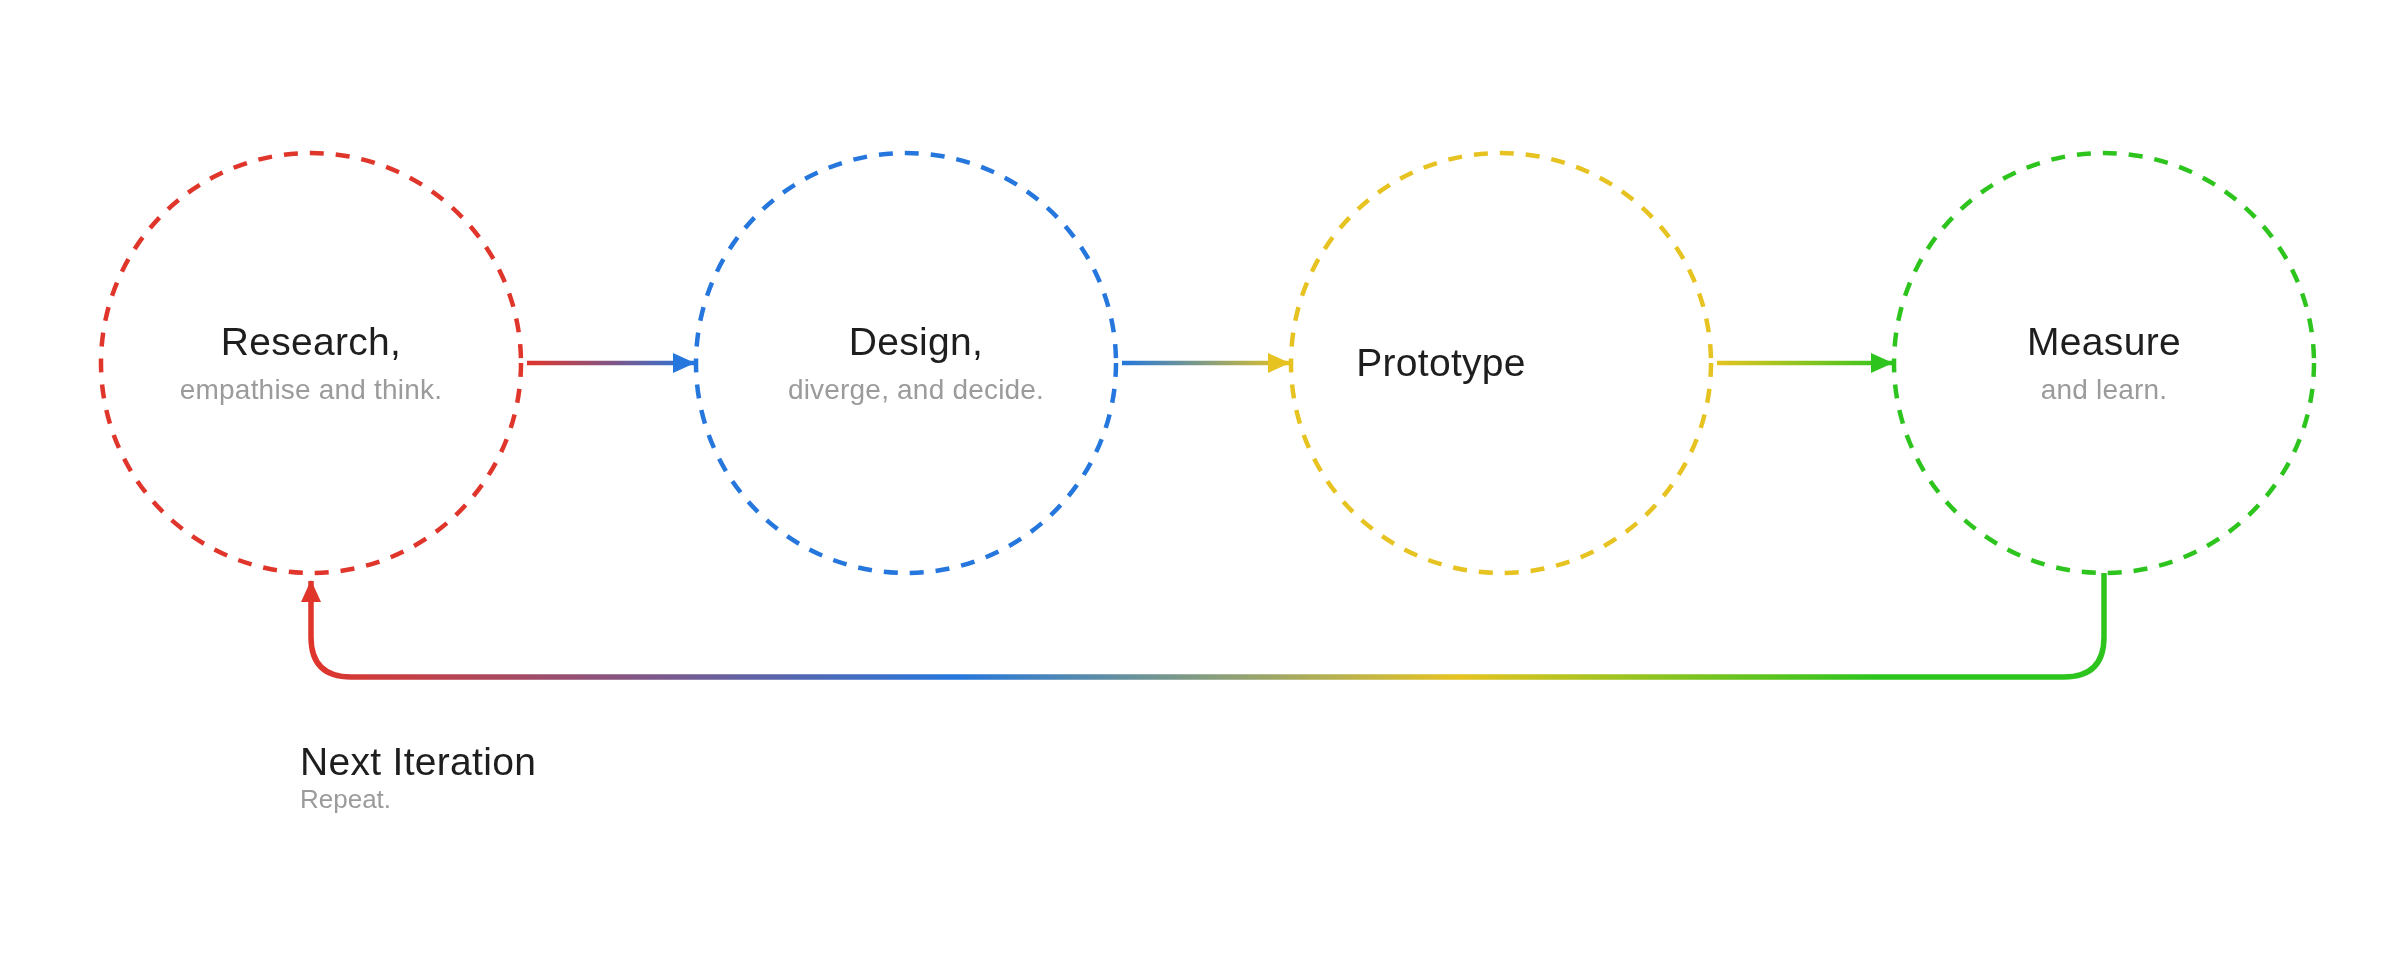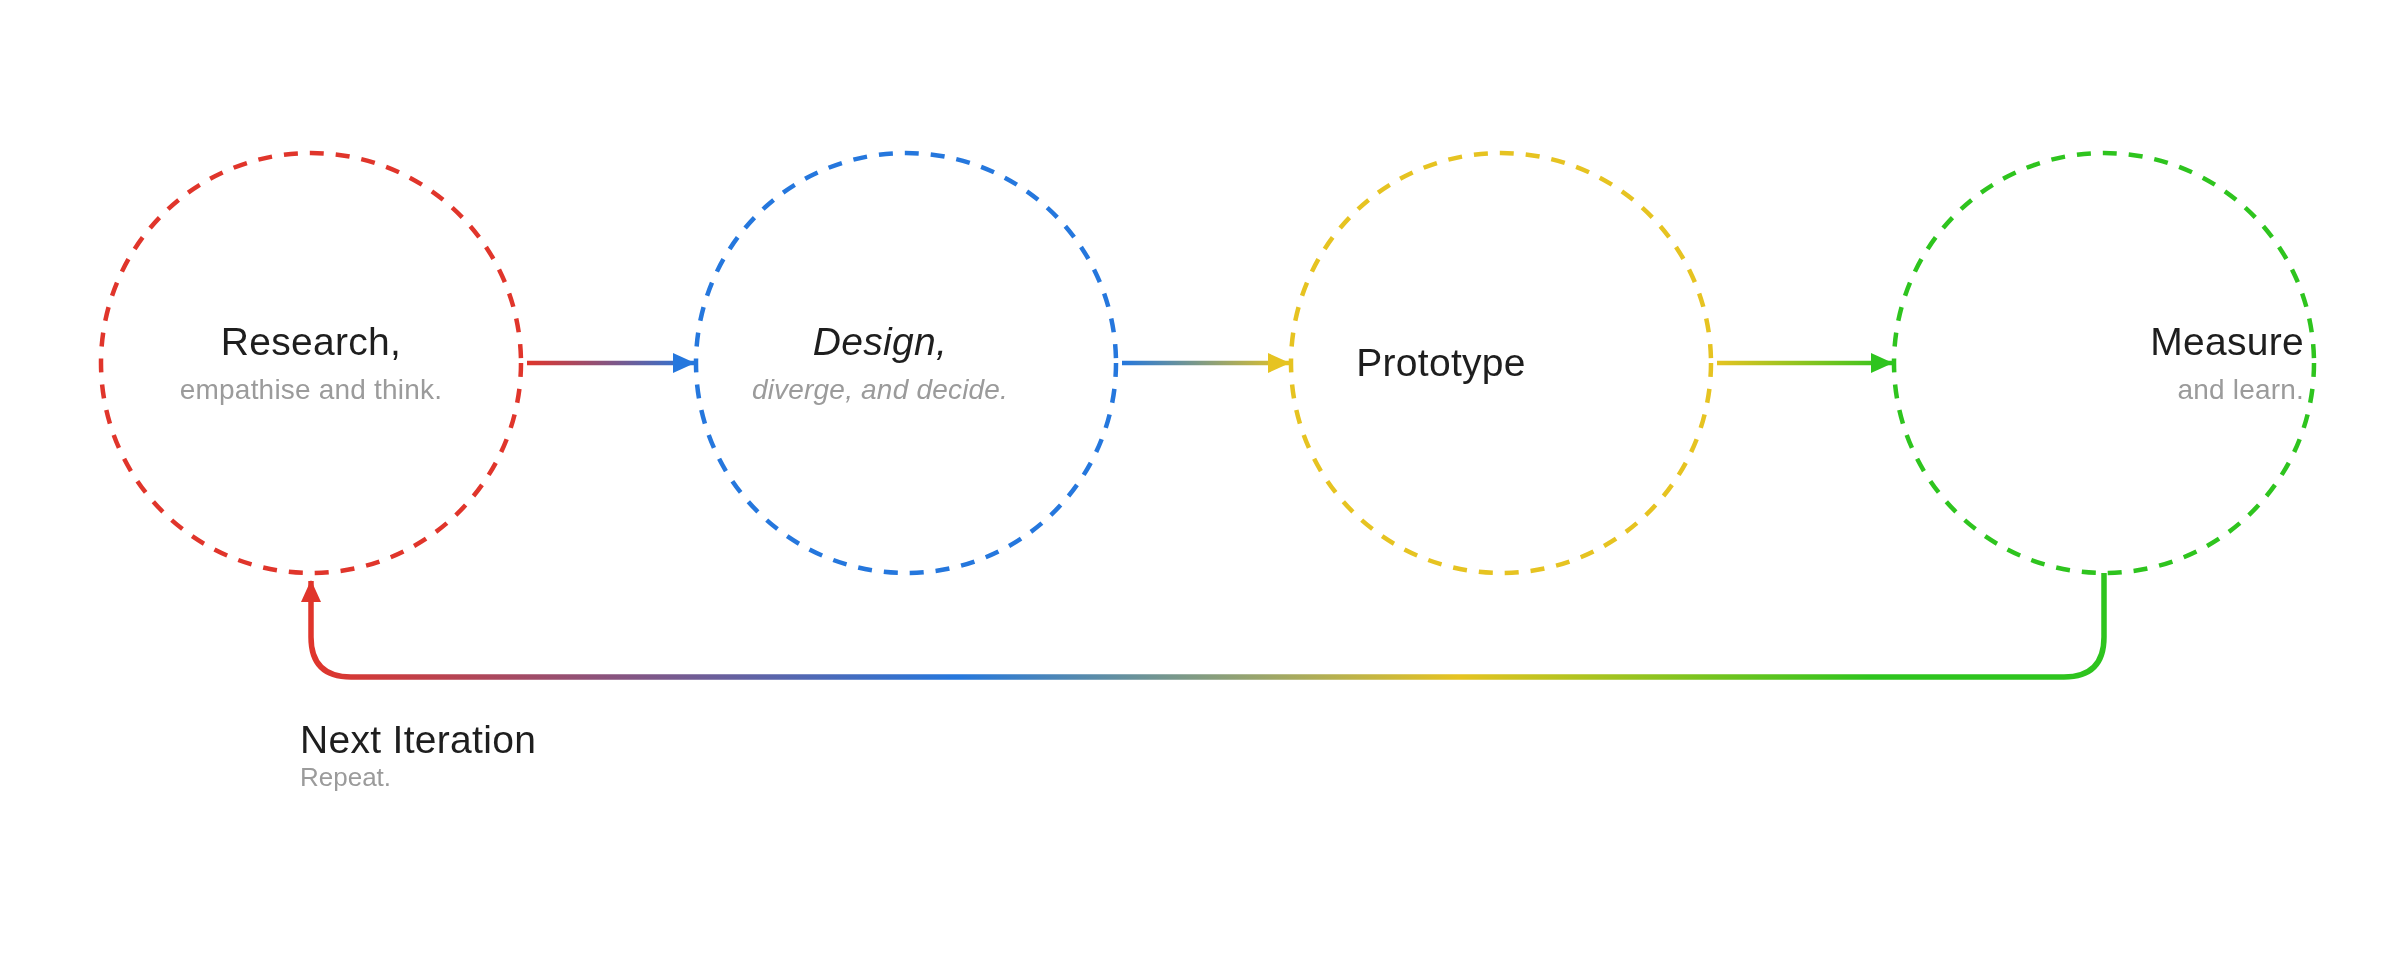--- a/index.html
+++ b/index.html
@@ -35,21 +35,21 @@
   }
   .stage-sub {
     font-size: 28px;
     color: #9b9b9b;
     margin-top: 10px;
     letter-spacing: 0.2px;
   }
   .loop-label {
     position: absolute;
     left: 300px;
-    top: 718px;
+    top: 740px;
     text-align: left;
   }
   .loop-title {
     font-size: 39px;
     font-weight: 500;
     color: #1e1e1e;
     letter-spacing: 0.3px;
   }
   .loop-sub {
     font-size: 26px;
@@ -107,30 +107,30 @@
     <line x1="1717" y1="363" x2="1892" y2="363" stroke="url(#grad-a3)" stroke-width="4.5" marker-end="url(#ah-green)"></line>
 
     <path d="M 2104 573 V 637 Q 2104 677 2064 677 H 351 Q 311 677 311 637 V 581" fill="none" stroke="url(#grad-loop)" stroke-width="5.5" marker-end="url(#ah-red)"></path>
   </svg>
 
   <div class="stage-label" style="left:311px; top:363px;">
     <div class="stage-title">Research,</div>
     <div class="stage-sub">empathise and think.</div>
   </div>
 
-  <div class="stage-label" style="left:880px; top:363px;font-style:italic;">
+  <div class="stage-label" style="left:916px; top:363px;">
     <div class="stage-title">Design,</div>
     <div class="stage-sub">diverge, and decide.</div>
   </div>
 
   <div class="stage-label" style="left:1441px; top:363px;">
     <div class="stage-title">Prototype</div>
   </div>
 
-  <div class="stage-label" style="left:2104px; top:363px;text-align:right;">
+  <div class="stage-label" style="left:2104px; top:363px;">
     <div class="stage-title">Measure</div>
     <div class="stage-sub">and learn.</div>
   </div>
 
   <div class="loop-label">
     <div class="loop-title">Next Iteration</div>
     <div class="loop-sub">Repeat.</div>
   </div>
 
 </div>

